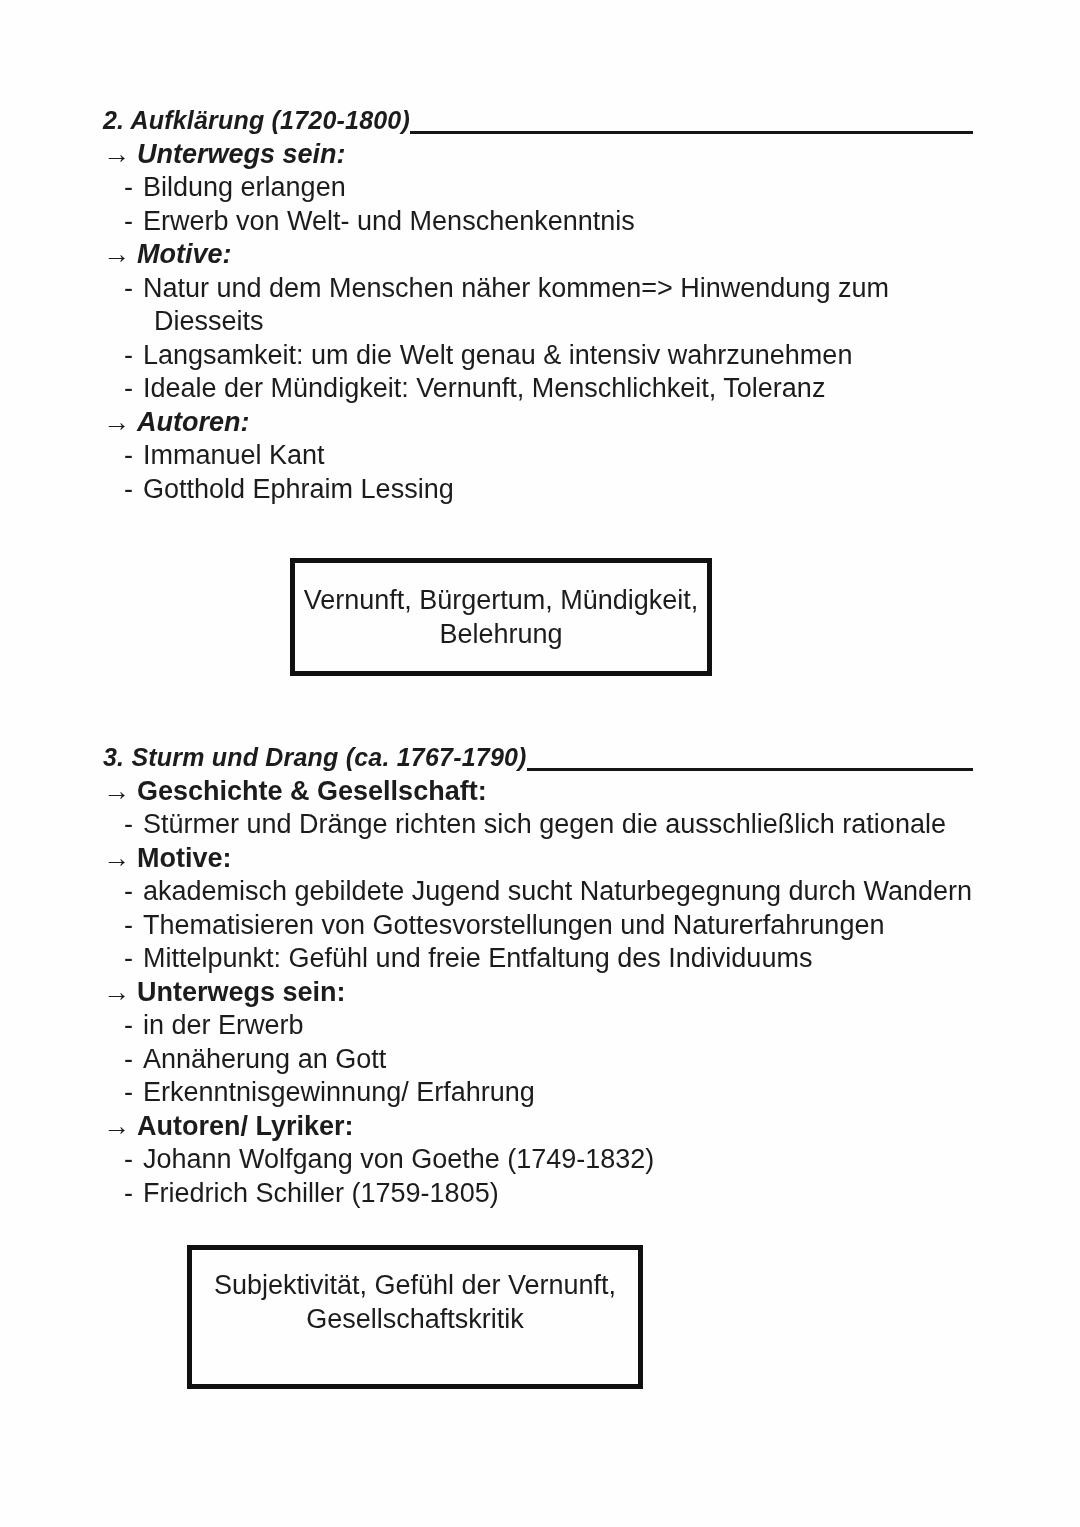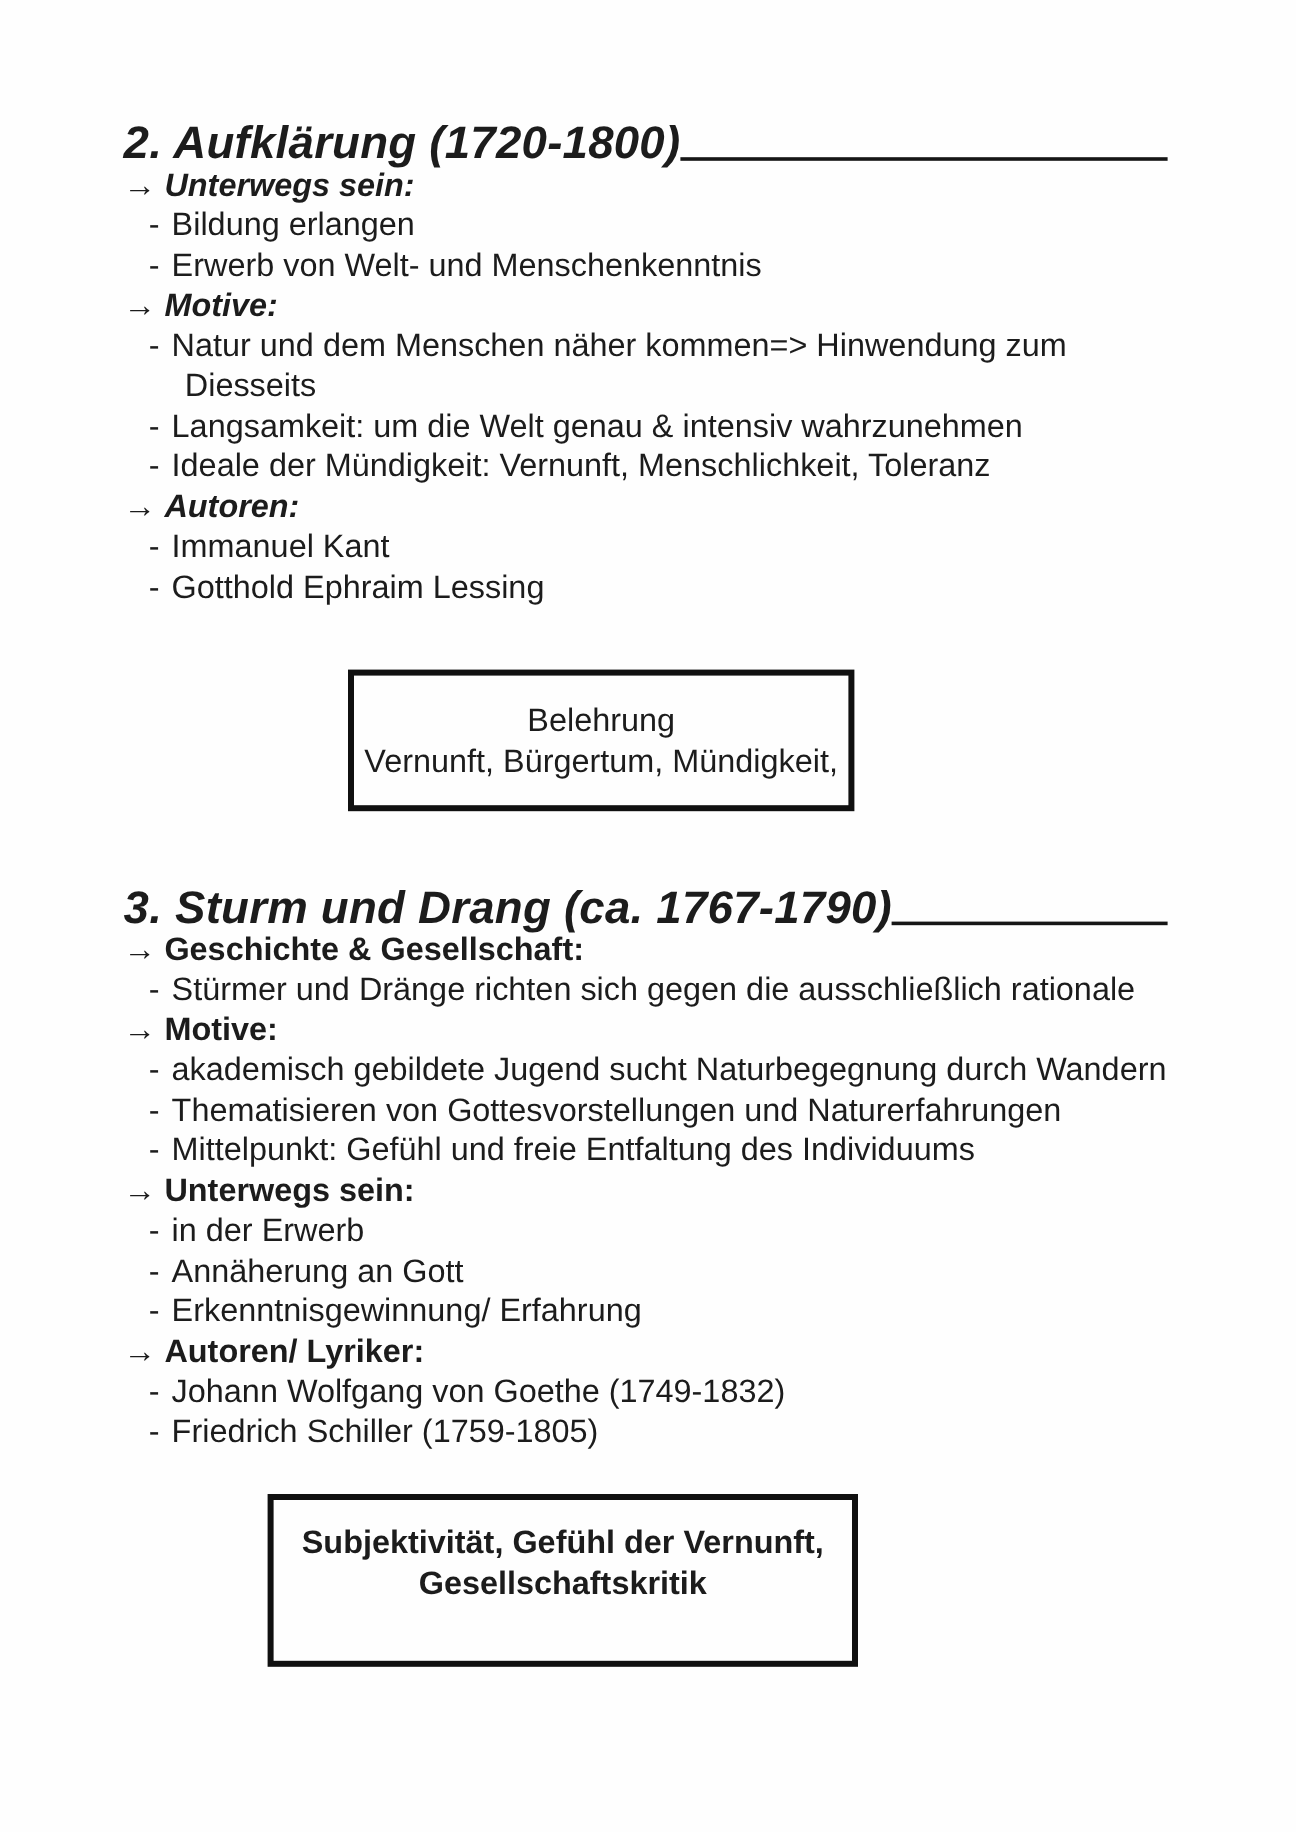--- a/index.html
+++ b/index.html
@@ -16,21 +16,21 @@
     line-height: 33.5px;
     overflow: hidden;
   }
   .heading-row {
     display: flex;
     align-items: baseline;
     height: 33.5px;
     white-space: nowrap;
   }
   .heading-text {
-    font-size: 38px;
+    font-size: 25px;
     font-weight: bold;
     font-style: italic;
     letter-spacing: 0.2px;
   }
   .heading-underline {
     flex: 1;
     align-self: flex-end;
     height: 0;
     border-bottom: 3px solid #161616;
     margin-bottom: 4px;
@@ -70,26 +70,25 @@
   .note-box.box-1 {
     width: 422px;
     height: 118px;
     margin-left: 187px;
     margin-top: 52px;
     display: flex;
     flex-direction: column;
     justify-content: center;
   }
   .note-box.box-2 {
-    width: 492px;
+    width: 456px;
     height: 144px;
-    margin-left: 120px;
+    margin-left: 84px;
     margin-top: 35px;
     padding-top: 18px;
-    font-weight: bold;
   }
   .section-3 { margin-top: 65px; }
 </style>
 </head>
 <body>
 
 <div class="page">
 
   <div class="section section-2">
 
@@ -135,22 +134,22 @@
       </div>
       <div class="item-row">
         <span class="dash">-</span><span>Immanuel Kant</span>
       </div>
       <div class="item-row">
         <span class="dash">-</span><span>Gotthold Ephraim Lessing</span>
       </div>
     </div>
 
     <div class="note-box box-1">
+      <div>Vernunft, Bürgertum, Mündigkeit,</div>
       <div>Belehrung</div>
-      <div>Vernunft, Bürgertum, Mündigkeit,</div>
     </div>
   </div>
 
   <div class="section section-3">
 
     <div class="heading-row">
       <span class="heading-text">3. Sturm und Drang (ca. 1767-1790)</span>
       <span class="heading-underline"></span>
     </div>
 

